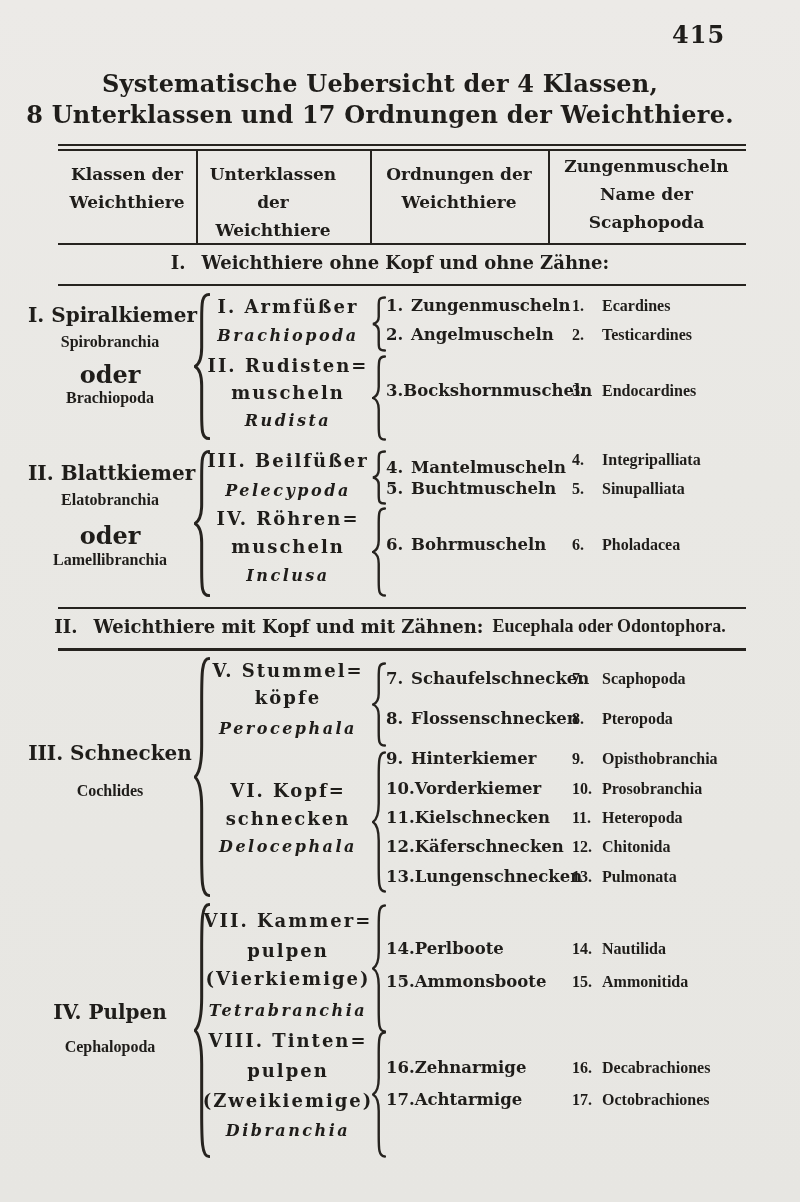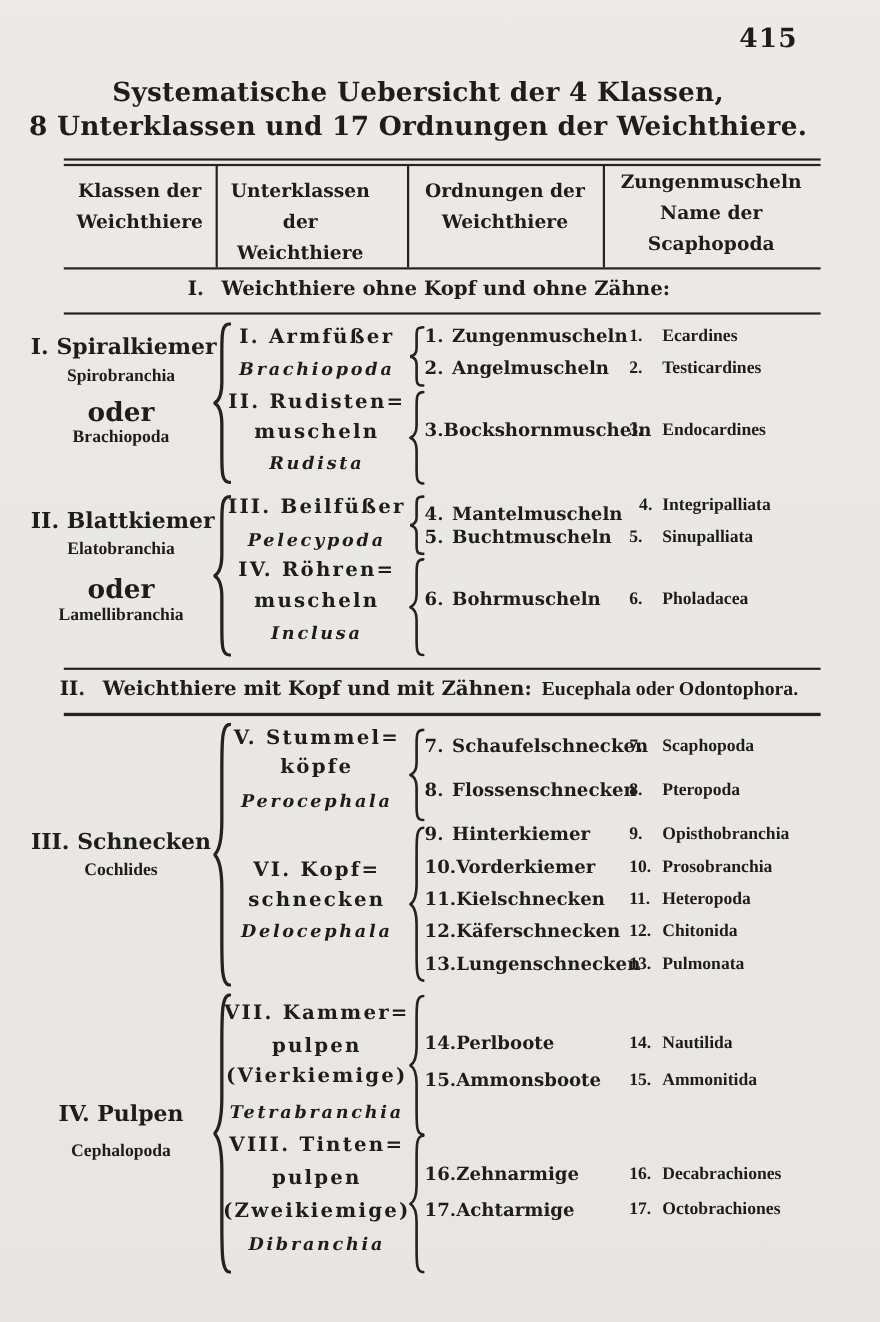--- a/index.html
+++ b/index.html
@@ -158,35 +158,35 @@
     <path d="M 13 1.5
              C 6.72 1.5, 6.72 6.300000000000001, 6.72 16.2
              L 6.72 33.3
              C 6.72 41.4, 3.696 43.92, 1 45
              C 3.696 46.08, 6.72 48.6, 6.72 56.7
              L 6.72 73.8
              C 6.72 83.7, 6.72 88.5, 13 88.5" stroke-width="2.4"></path>
   </svg>
 
 <div class="ordrow" style="top:458px;"><span class="onum">4.</span><span>Mantelmuscheln</span></div>
-<div class="sysrow" style="top:451px;text-align:center;"><span class="snum">4.</span><span>Integripalliata</span></div>
+<div class="sysrow" style="top:451px;"><span class="snum">4.</span><span>Integripalliata</span></div>
 <div class="ordrow" style="top:479px;"><span class="onum">5.</span><span>Buchtmuscheln</span></div>
 <div class="sysrow" style="top:480px;"><span class="snum">5.</span><span>Sinupalliata</span></div>
 <div class="ordrow" style="top:535px;"><span class="onum">6.</span><span>Bohrmuscheln</span></div>
 <div class="sysrow" style="top:536px;"><span class="snum">6.</span><span>Pholadacea</span></div>
 
 <div class="hrule" style="top:607px;height:2px;"></div>
 <div class="secline" style="top:616px;">
   <span class="num">II.</span>
   <span>Weichthiere mit Kopf und mit Zähnen:</span>
   <span class="lat">Eucephala oder Odontophora.</span>
 </div>
 <div class="hrule" style="top:648px;height:3px;"></div>
 
-<div class="clsline cls-de" style="top:741px;margin-top:12px;">III. Schnecken</div>
+<div class="clsline cls-de" style="top:741px;">III. Schnecken</div>
 <div class="clsline cls-la" style="top:782px;">Cochlides</div>
 <svg class="brace" style="left:194px;top:657px;" width="16" height="240" viewBox="0 0 16 240">
     <path d="M 15 1.5
              C 7.68 1.5, 7.68 16.8, 7.68 43.199999999999996
              L 7.68 88.8
              C 7.68 110.4, 4.224 117.12, 1 120
              C 4.224 122.88, 7.68 129.60000000000002, 7.68 151.2
              L 7.68 196.79999999999998
              C 7.68 223.20000000000002, 7.68 238.5, 15 238.5" stroke-width="3"></path>
   </svg>

